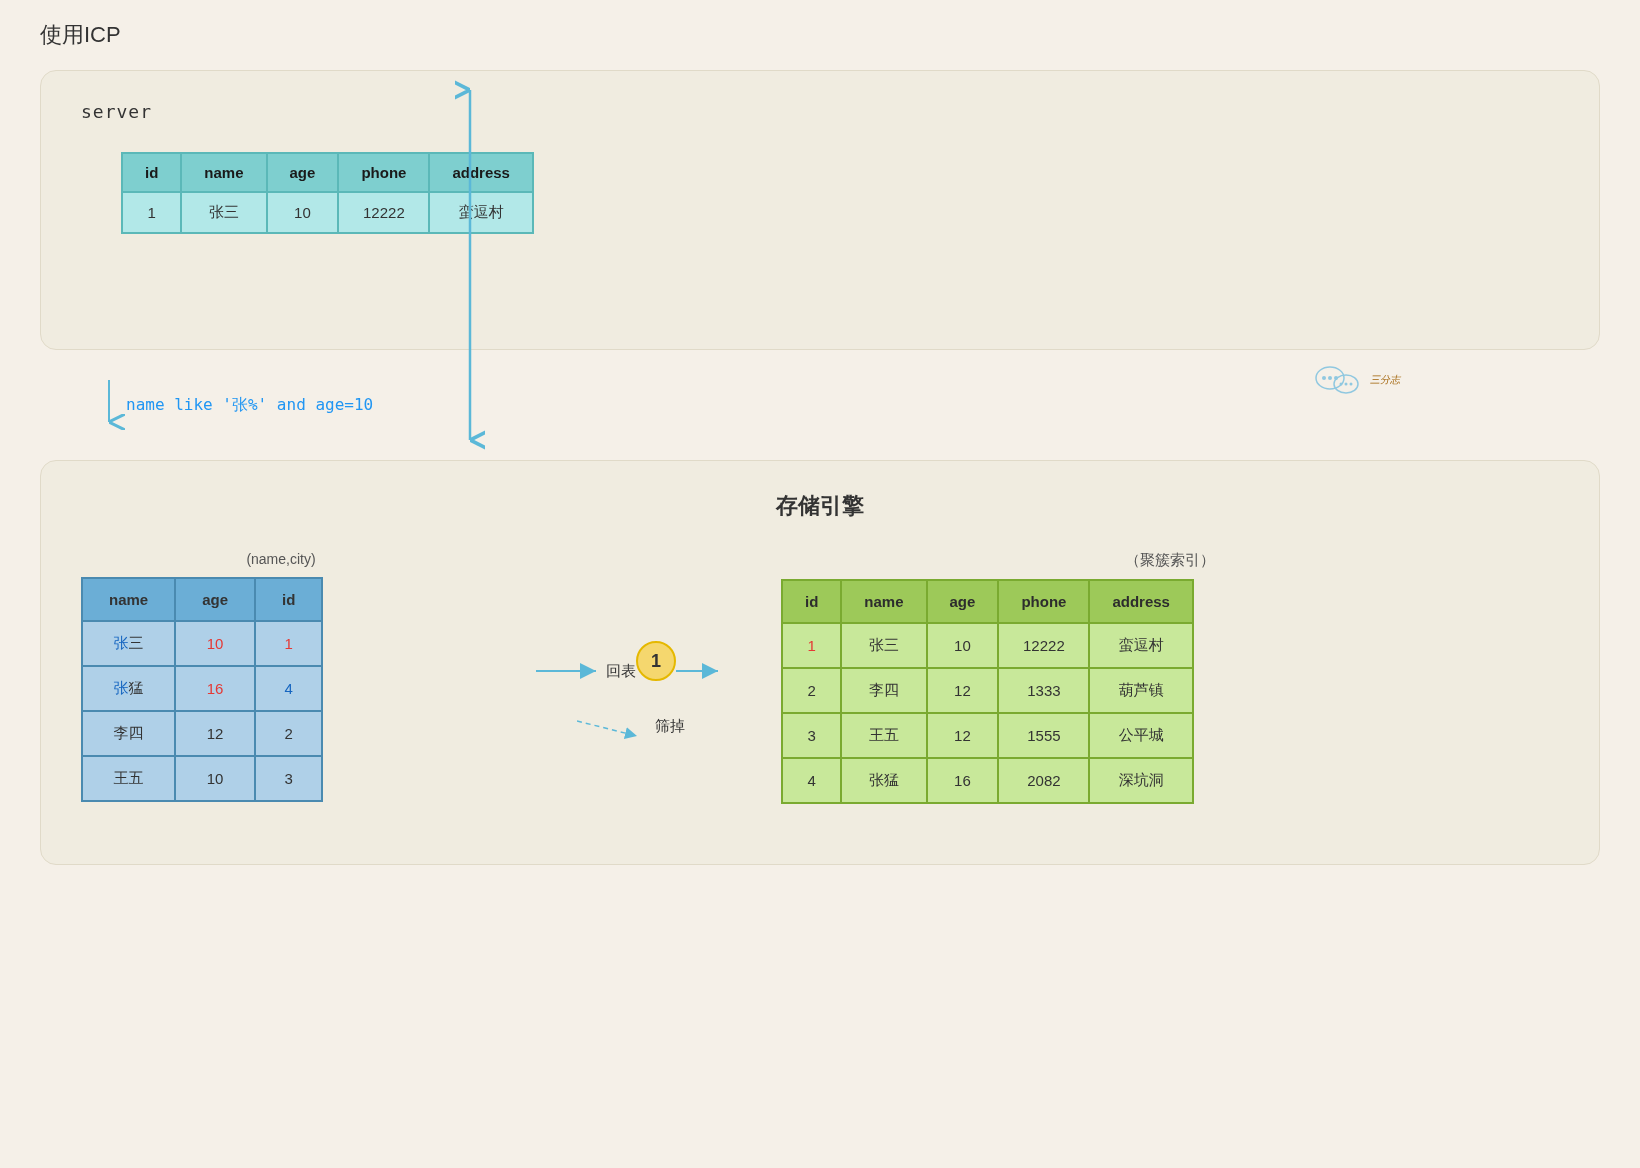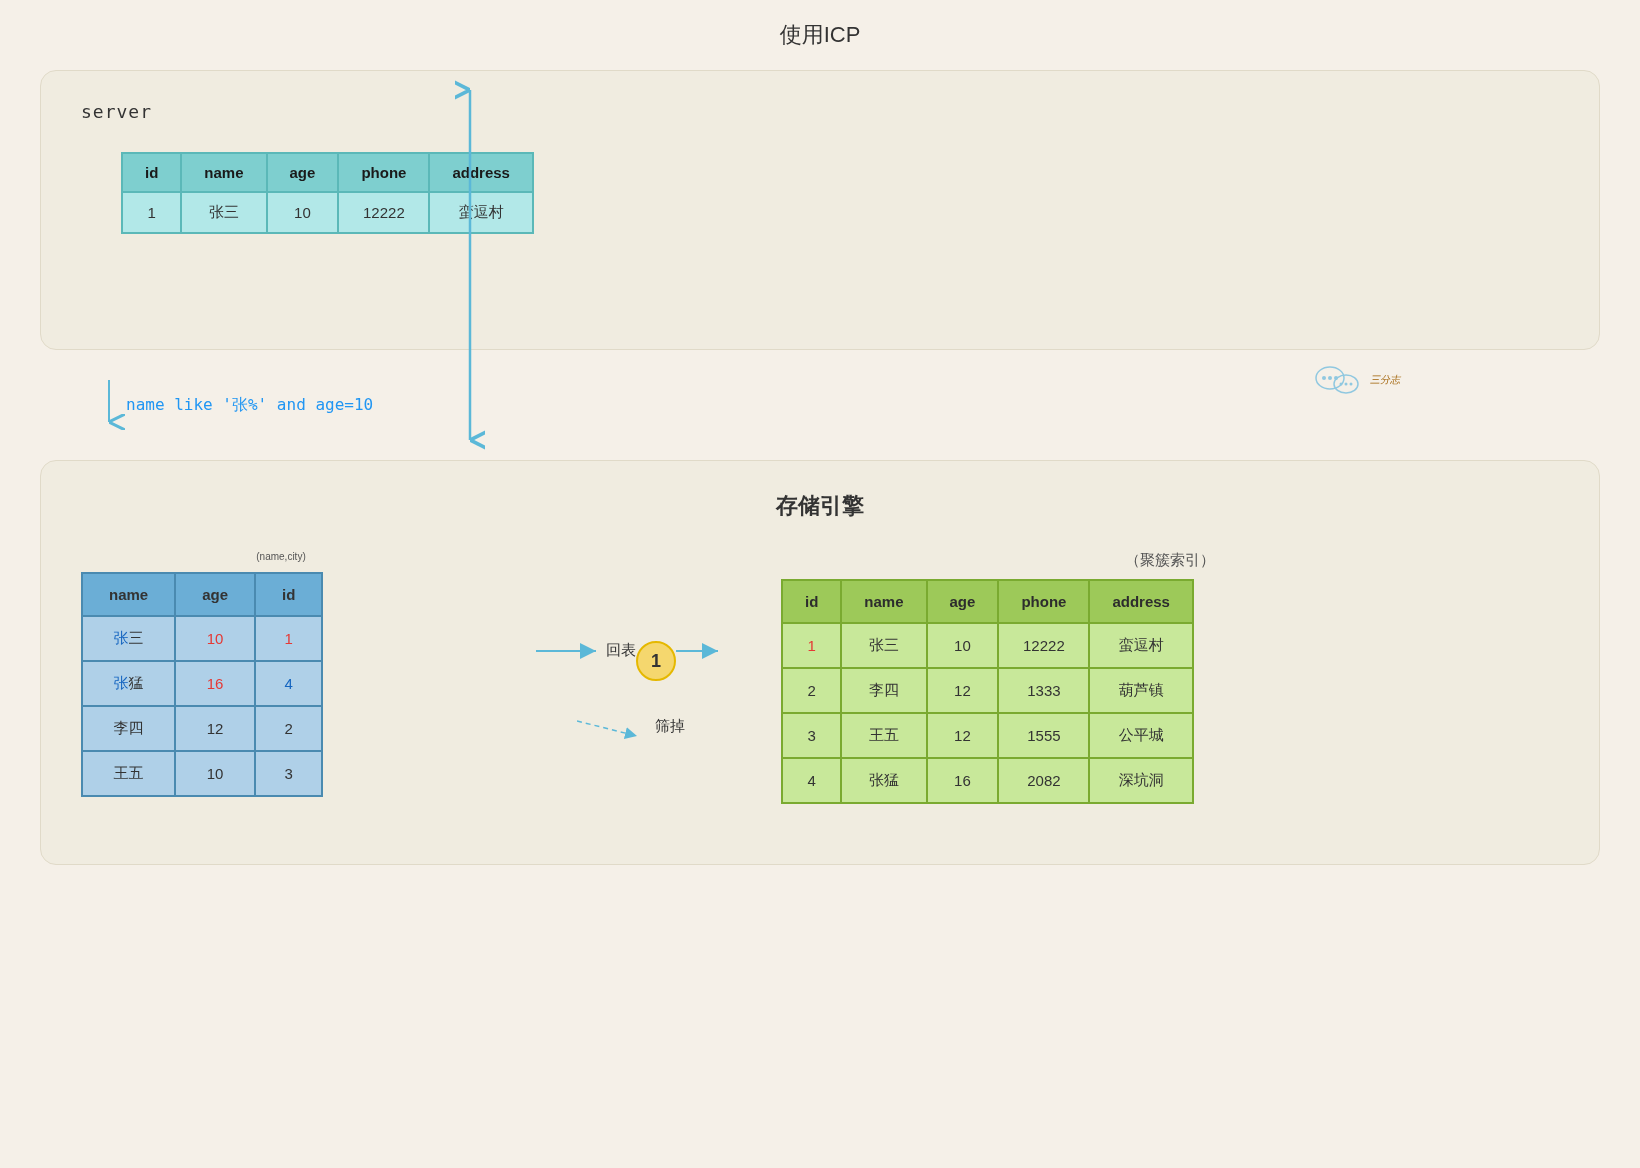--- a/index.html
+++ b/index.html
@@ -9,21 +9,20 @@
       width: 1640px;
       min-height: 1168px;
       position: relative;
       padding: 20px 40px;
     }
     .page-title {
       font-size: 22px;
       color: #333;
       margin-bottom: 20px;
       font-weight: normal;
-      text-align: center;
     }
     
     .server-box {
       background: #f0ece0;
       border-radius: 16px;
       padding: 30px 40px;
       margin-bottom: 0;
       min-height: 280px;
       position: relative;
       border: 1px solid #e0dac8;
@@ -103,21 +102,21 @@
       font-weight: bold;
       margin-bottom: 30px;
       position: absolute;
       left: 50%;
       transform: translateX(-50%);
       top: 30px;
     }
     .index-label {
       text-align: center;
       color: #555;
-      font-size: 10px;
+      font-size: 14px;
       margin-bottom: 10px;
     }
     .tbl-blue th {
       background: #6baed6;
       color: #333;
       font-weight: bold;
       font-size: 15px;
       padding: 12px 26px;
       border: 2px solid #4a8ab0;
       text-align: center;
@@ -311,21 +310,21 @@
             <td>王五</td>
             <td>10</td>
             <td>3</td>
           </tr>
         </tbody>
       </table>
     </div>
 
     <div class="bottom-middle">
 
-      <div style="display:flex; align-items:flex-start; gap:0; margin-bottom: 60px; margin-top: 10px;">
+      <div style="display:flex; align-items:flex-end; gap:0; margin-bottom: 60px; margin-top: 10px;">
 
         <svg width="70" height="20">
           <defs>
             <marker id="arr1" markerWidth="8" markerHeight="8" refX="8" refY="4" orient="auto">
               <path d="M0,0 L8,4 L0,8 Z" fill="#5bb8d8"></path>
             </marker>
           </defs>
           <line x1="0" y1="10" x2="60" y2="10" stroke="#5bb8d8" stroke-width="2" marker-end="url(#arr1)"></line>
         </svg>
         <span class="connector-label">回表</span>

